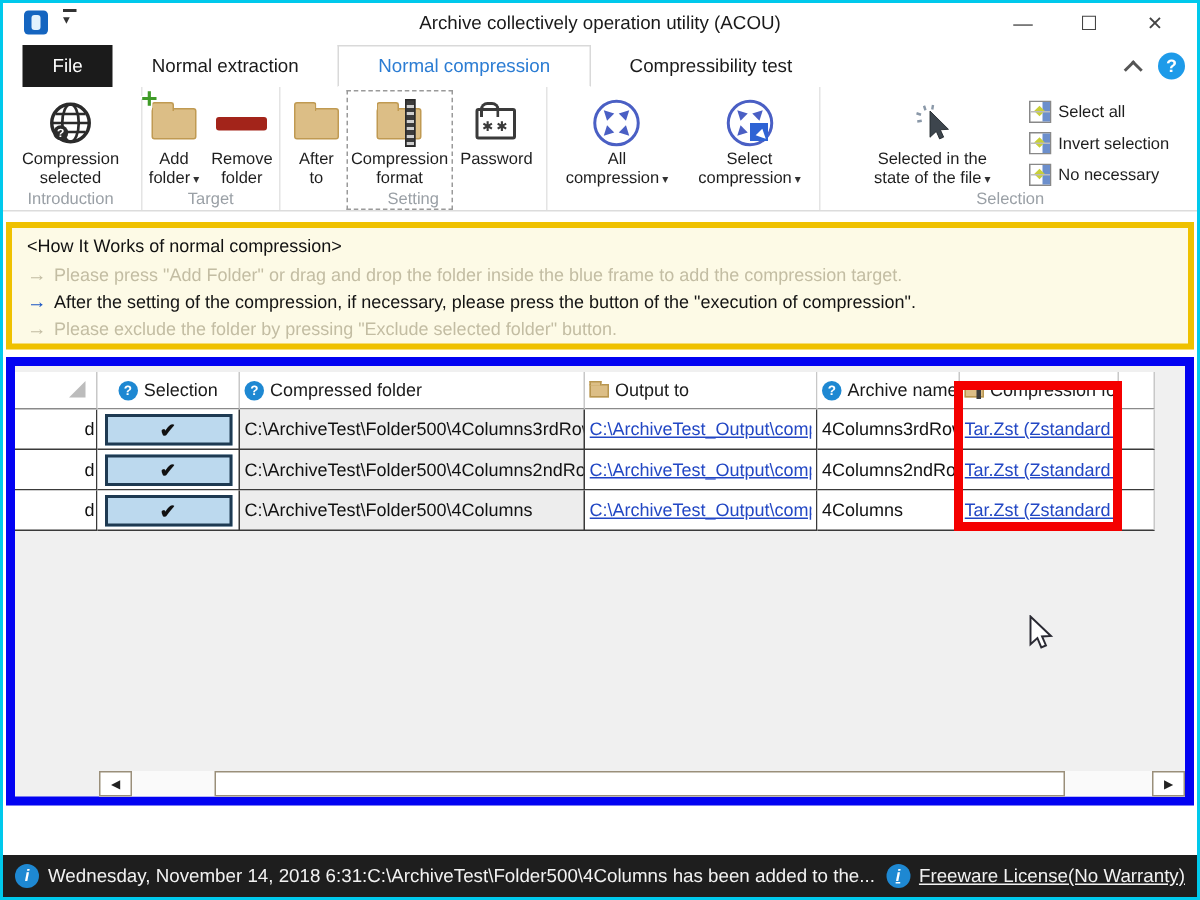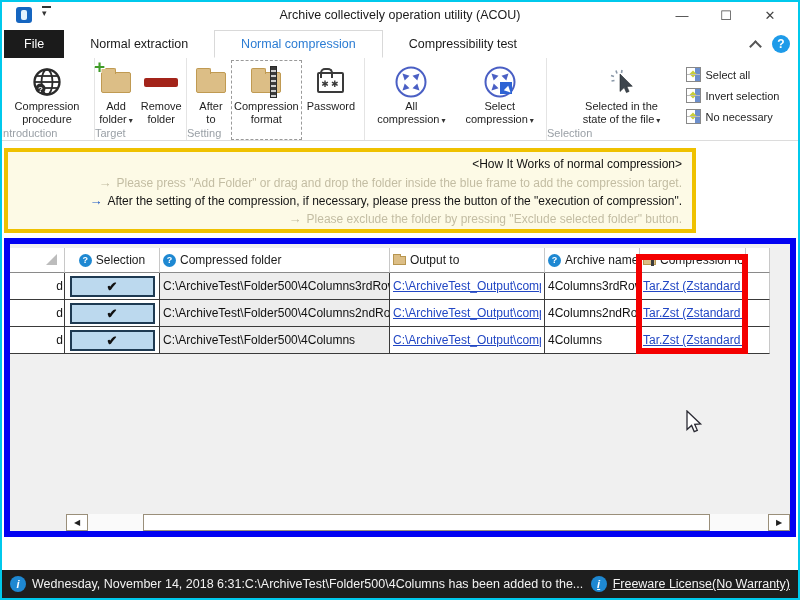--- a/index.html
+++ b/index.html
@@ -13,31 +13,31 @@
   .appicon::after{content:"";position:absolute;left:5px;top:3px;width:6px;height:10px;background:#e3f2fd;border-radius:2px;}
   .qa-caret{position:absolute;left:42px;top:9px;font-size:9px;color:#333;line-height:9px;}
   .qa-caret::before{content:"";position:absolute;left:0;top:-3px;width:9px;height:2px;background:#333;}
   .wtitle{flex:1;text-align:center;font-size:12.5px;color:#1a1a1a;}
   .wctrl{position:absolute;top:0;right:8px;height:30px;display:flex;}
   .wctrl span{width:44px;height:30px;display:flex;align-items:center;justify-content:center;font-size:13px;color:#444;}
 
   
   .tabrow{position:absolute;left:0;top:30px;width:100%;height:28px;display:flex;align-items:flex-end;}
   .tab{height:28px;display:flex;align-items:center;justify-content:center;font-size:12.5px;color:#1a1a1a;padding:0 26px;}
-  .tab.file{background:#1b1b1b;color:#fff;margin-left:4px;padding:0 20px;}
+  .tab.file{background:#1b1b1b;color:#fff;margin-left:15px;padding:0 20px;}
   .tab.active{background:#fff;border:1px solid #d9d9d9;border-bottom:1px solid #fff;color:#2b7cd3;z-index:2;}
   .tab-icons{position:absolute;right:10px;top:5px;display:flex;align-items:center;gap:12px;}
   .chev-up{width:9px;height:9px;border-left:2px solid #555;border-top:2px solid #555;transform:rotate(45deg);margin-top:4px;}
   .helpbtn{width:18px;height:18px;border-radius:50%;background:#1e9be9;color:#fff;font-size:12px;font-weight:bold;display:flex;align-items:center;justify-content:center;}
 
   
   .ribbon{position:absolute;left:0;top:58px;width:100%;height:83px;background:#fff;border-bottom:1px solid #dcdcdc;display:flex;}
   .group{position:relative;height:100%;border-right:1px solid #e4e4e4;display:flex;justify-content:center;gap:2px;padding-top:2px;}
   .group:last-child{border-right:none;}
-  .glabel{position:absolute;bottom:1px;left:0;width:100%;text-align:left;font-size:11px;color:#9aa0a6;}
+  .glabel{position:absolute;bottom:1px;left:0;width:100%;text-align:center;font-size:11px;color:#9aa0a6;}
   .rbtn{display:flex;flex-direction:column;align-items:center;font-size:11px;line-height:13px;color:#1e1e1e;padding:3px 2px 0;border:1px solid transparent;}
   .rbtn .icw{height:36px;display:flex;align-items:center;justify-content:center;position:relative;}
   .rbtn.dashed{border:1px dashed #9a9a9a;}
   .caret{font-size:8px;color:#333;margin-left:2px;}
   .sbtn{display:flex;align-items:center;gap:5px;font-size:11px;color:#1e1e1e;height:21px;}
   .sbtn-col{display:flex;flex-direction:column;justify-content:flex-start;padding-top:4px;}
 
   
   .folder{position:relative;width:30px;height:21px;background:#dcbe86;border:1px solid #c09a52;border-radius:2px;}
   .folder::before{content:"";position:absolute;left:-1px;top:-5px;width:13px;height:5px;background:#dcbe86;border:1px solid #c09a52;border-bottom:none;border-radius:2px 2px 0 0;}
@@ -47,21 +47,21 @@
   .pwbox{position:relative;width:27px;height:21px;border:2px solid #3a3a3a;border-radius:2px;background:#fff;display:flex;align-items:flex-end;justify-content:center;font-size:9px;color:#3a3a3a;letter-spacing:2px;}
   .pwbox::before{content:"";position:absolute;left:1px;top:-6px;width:9px;height:8px;border:2px solid #3a3a3a;border-bottom:none;border-radius:5px 5px 0 0;}
 
   
   .qicon{display:inline-flex;width:13px;height:13px;border-radius:50%;background:#1e88d2;color:#fff;font-size:9px;font-weight:bold;align-items:center;justify-content:center;margin-right:4px;flex:none;}
   .mfolder{position:relative;display:inline-block;width:13px;height:9px;background:#dcbe86;border:1px solid #b89650;margin-right:4px;flex:none;}
   .mfolder::before{content:"";position:absolute;left:-1px;top:-3px;width:6px;height:2px;background:#dcbe86;border:1px solid #b89650;border-bottom:none;}
   .mzip{position:absolute;right:1px;top:-2px;width:3px;height:11px;background:#3c3c3c;}
 
   
-  .instr{position:absolute;left:4px;top:148px;width:692px;height:85px;background:#fdfae6;border:4px solid #efc100;padding:4px 10px;text-align:right;}
+  .instr{position:absolute;left:4px;top:148px;width:792px;height:85px;background:#fdfae6;border:4px solid #efc100;padding:4px 10px;}
   .instr .ttl{font-size:12px;color:#111;margin:1px 0 4px;}
   .step{font-size:12px;margin:3px 0;white-space:nowrap;overflow:hidden;}
   .step .arr{font-weight:bold;margin-right:5px;font-size:13px;}
   .step.muted{color:#c3bda3;}
   .step.muted .arr{color:#c3bda3;}
   .step.active{color:#141414;}
   .step.active .arr{color:#1b56c4;}
 
   
   .frame{position:absolute;left:4px;top:238px;width:792px;height:299px;border:6px solid #0202f2;background:#f0f0f0;}
@@ -136,21 +136,21 @@
             <circle cx="15" cy="15" r="12.5" fill="none" stroke="#2b2b2b" stroke-width="2.3"></circle>
             <ellipse cx="15" cy="15" rx="5.5" ry="12.5" fill="none" stroke="#2b2b2b" stroke-width="1.8"></ellipse>
             <line x1="3" y1="15" x2="27" y2="15" stroke="#2b2b2b" stroke-width="1.8"></line>
             <line x1="5" y1="9" x2="25" y2="9" stroke="#2b2b2b" stroke-width="1.8"></line>
             <line x1="5" y1="21" x2="25" y2="21" stroke="#2b2b2b" stroke-width="1.8"></line>
             <circle cx="8.5" cy="21.5" r="5" fill="#2b2b2b"></circle>
             <text x="8.5" y="24.5" font-size="8" fill="#fff" text-anchor="middle" font-weight="bold">?</text>
           </svg>
         </span>
         <span>Compression</span>
-        <span>procedure</span>
+        <span>selected</span>
       </div>
       <div class="glabel">Introduction</div>
     </div>
 
     <div class="group" style="width:92px">
       <div class="rbtn">
         <span class="icw">
           <span class="folder">
               <span class="plus">+</span>
             </span>

